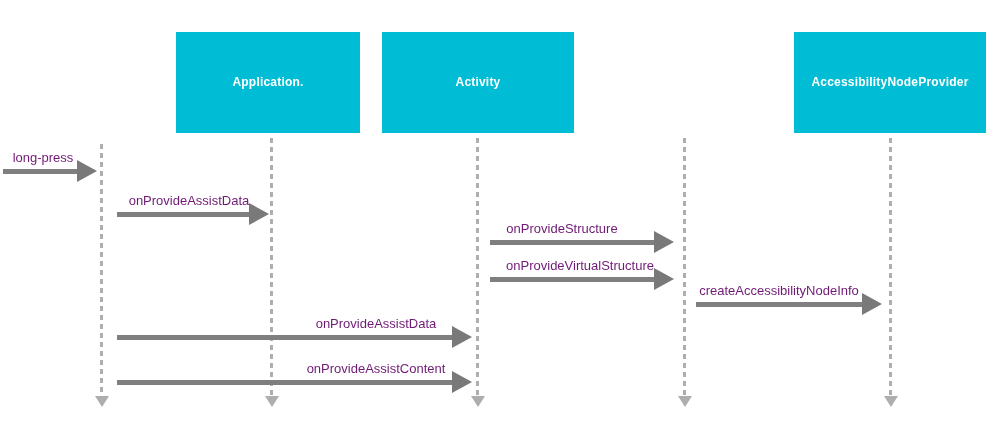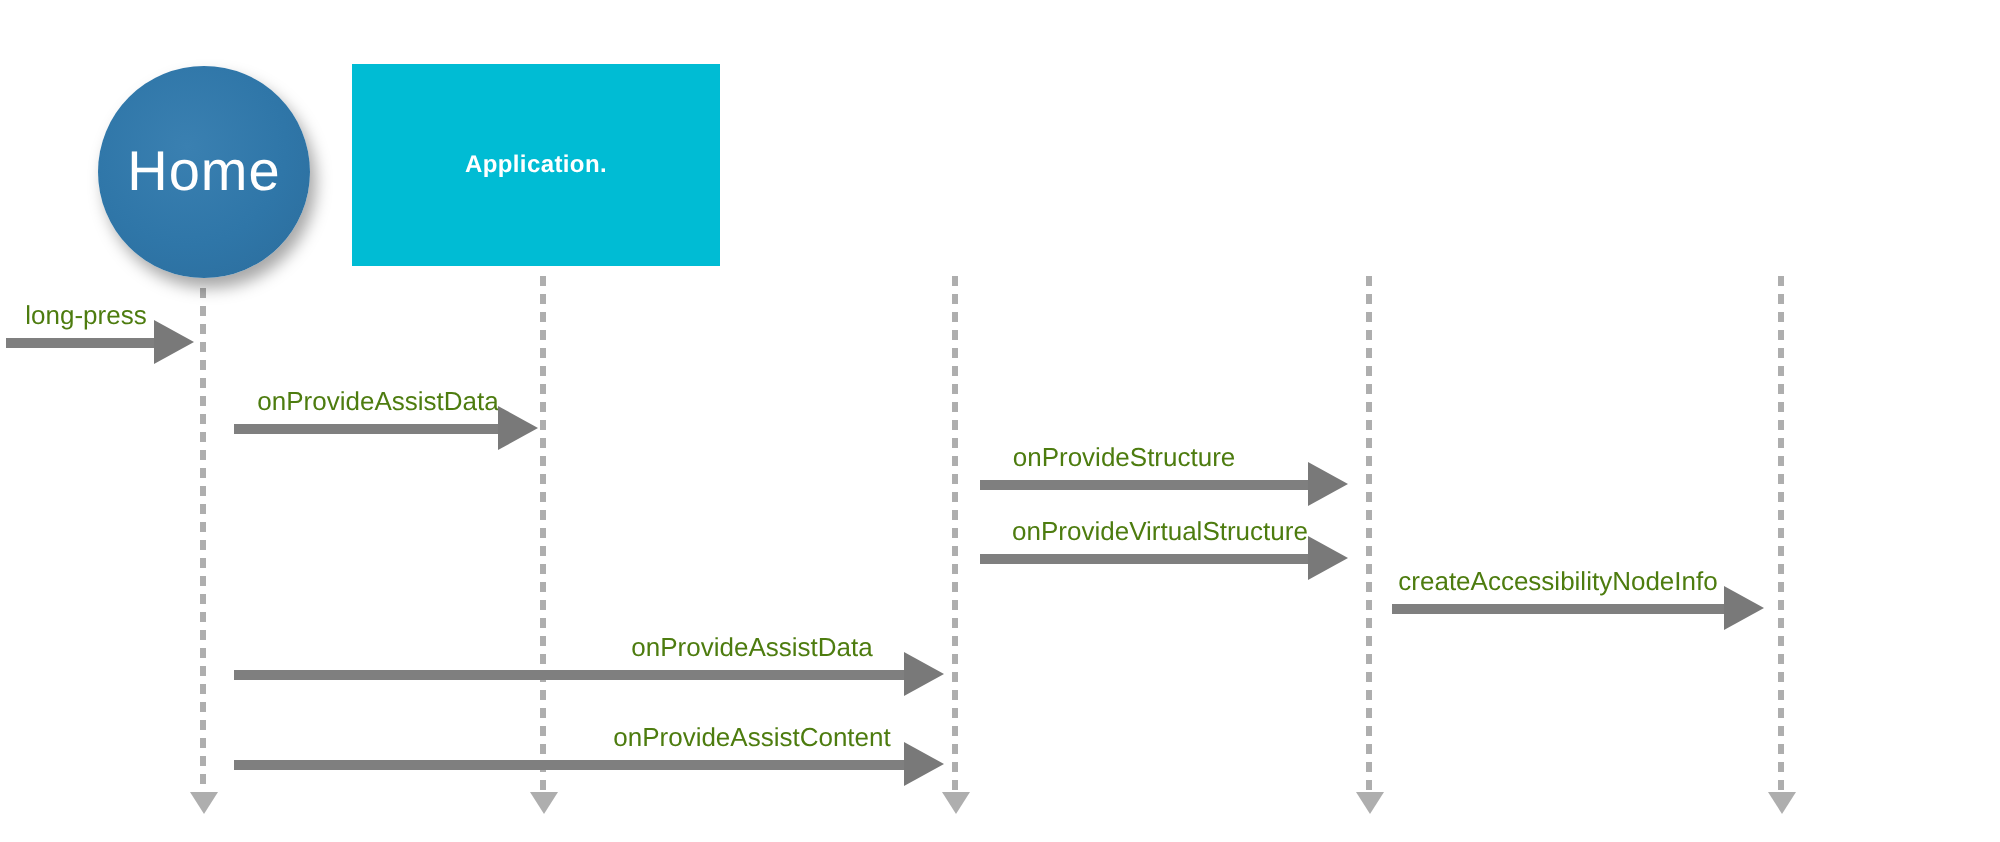--- a/index.html
+++ b/index.html
@@ -43,21 +43,21 @@
   .msg-shaft {
     position:absolute; left:0; right:16px; top:-2px; height:5px; background:#7f7f7f;
   }
   .msg-head {
     position:absolute; right:0; top:-11px; width:0; height:0;
     border-top:11px solid transparent; border-bottom:11px solid transparent;
     border-left:20px solid #797979;
   }
   .msg-label {
     position:absolute; bottom:6px; transform:translateX(-50%);
-    white-space:nowrap; font-size:13px; color:#4d7c0f;
+    white-space:nowrap; font-size:13px; color:#701a75;
   }
 </style>
 </head>
 <body>
 
 <div class="stage">
 
   <div class="lifeline" style="left:100px; top:144px; height:252px">
     <div class="lifeline-head"></div>
   </div>
@@ -67,30 +67,33 @@
   <div class="lifeline" style="left:476px; top:138px; height:258px">
     <div class="lifeline-head"></div>
   </div>
   <div class="lifeline" style="left:683px; top:138px; height:258px">
     <div class="lifeline-head"></div>
   </div>
   <div class="lifeline" style="left:889px; top:138px; height:258px">
     <div class="lifeline-head"></div>
   </div>
 
-  <div class="actor-circle">
-    <span>Home</span>
-  </div>
 
   <div class="actor-box" style="left:176px; width:184px">
     <div class="actor-title">Application.</div>
   </div>
 
+  <div class="actor-box" style="left:382px; width:192px">
+    <div class="actor-title">Activity</div>
+  </div>
 
 
+  <div class="actor-box" style="left:794px; width:192px">
+    <div class="actor-title">AccessibilityNodeProvider</div>
+  </div>
 
   <div class="message" style="left:3px; top:171px; width:94px">
     <div class="msg-label" style="left:40px">long-press</div>
     <div class="msg-shaft"></div>
     <div class="msg-head"></div>
   </div>
 
   <div class="message" style="left:117px; top:214px; width:152px">
     <div class="msg-label" style="left:72px">onProvideAssistData</div>
     <div class="msg-shaft"></div>

